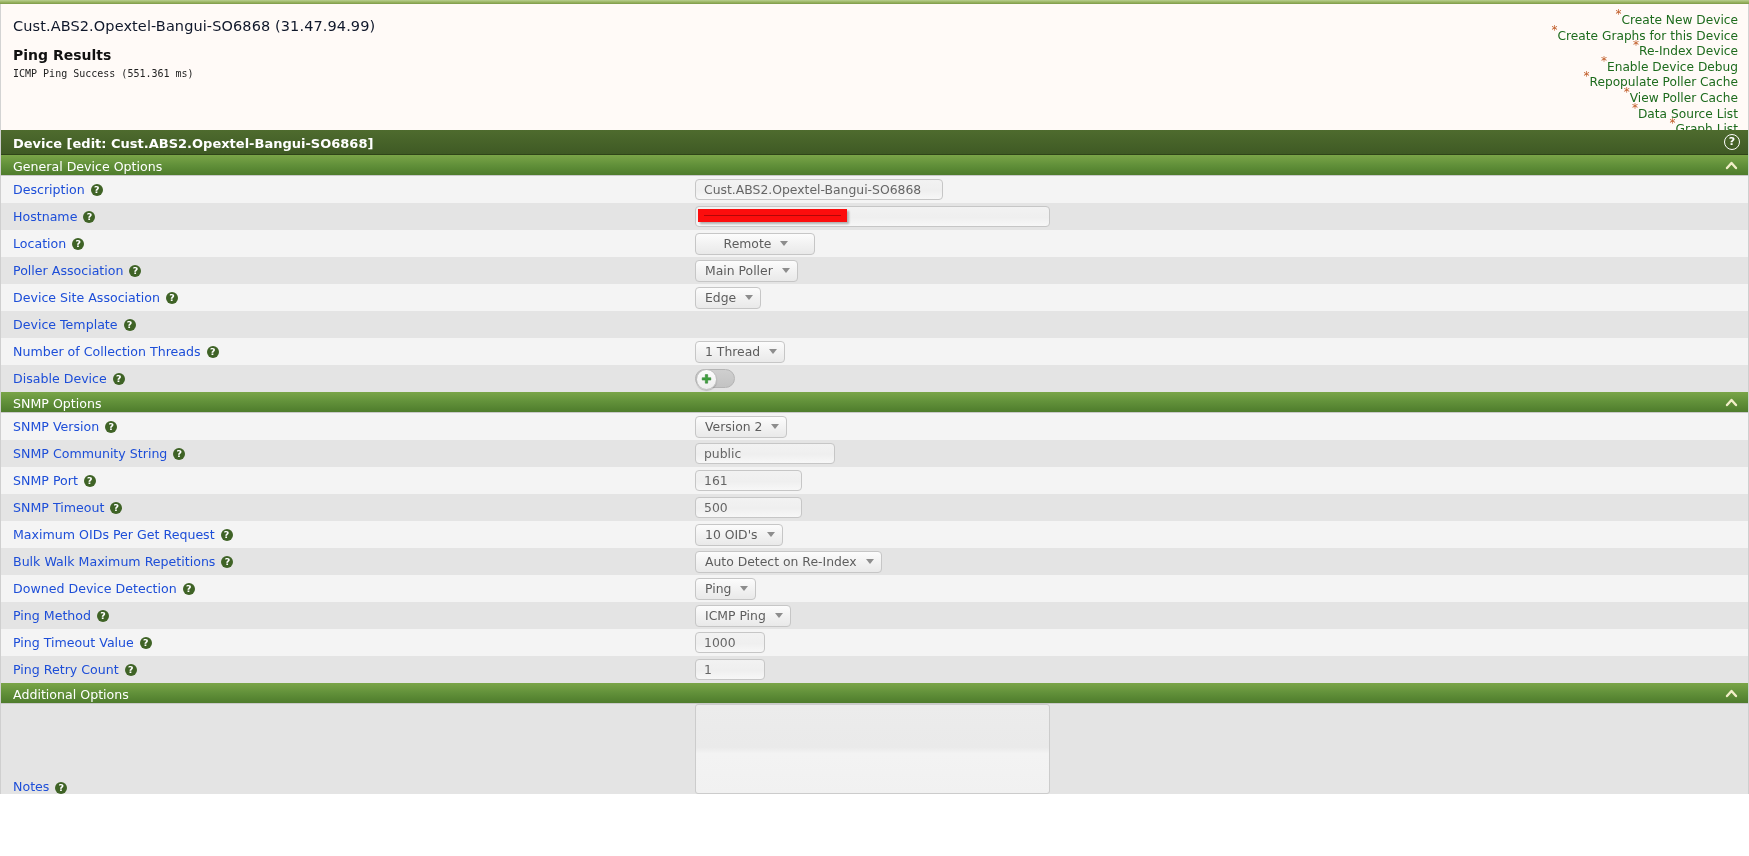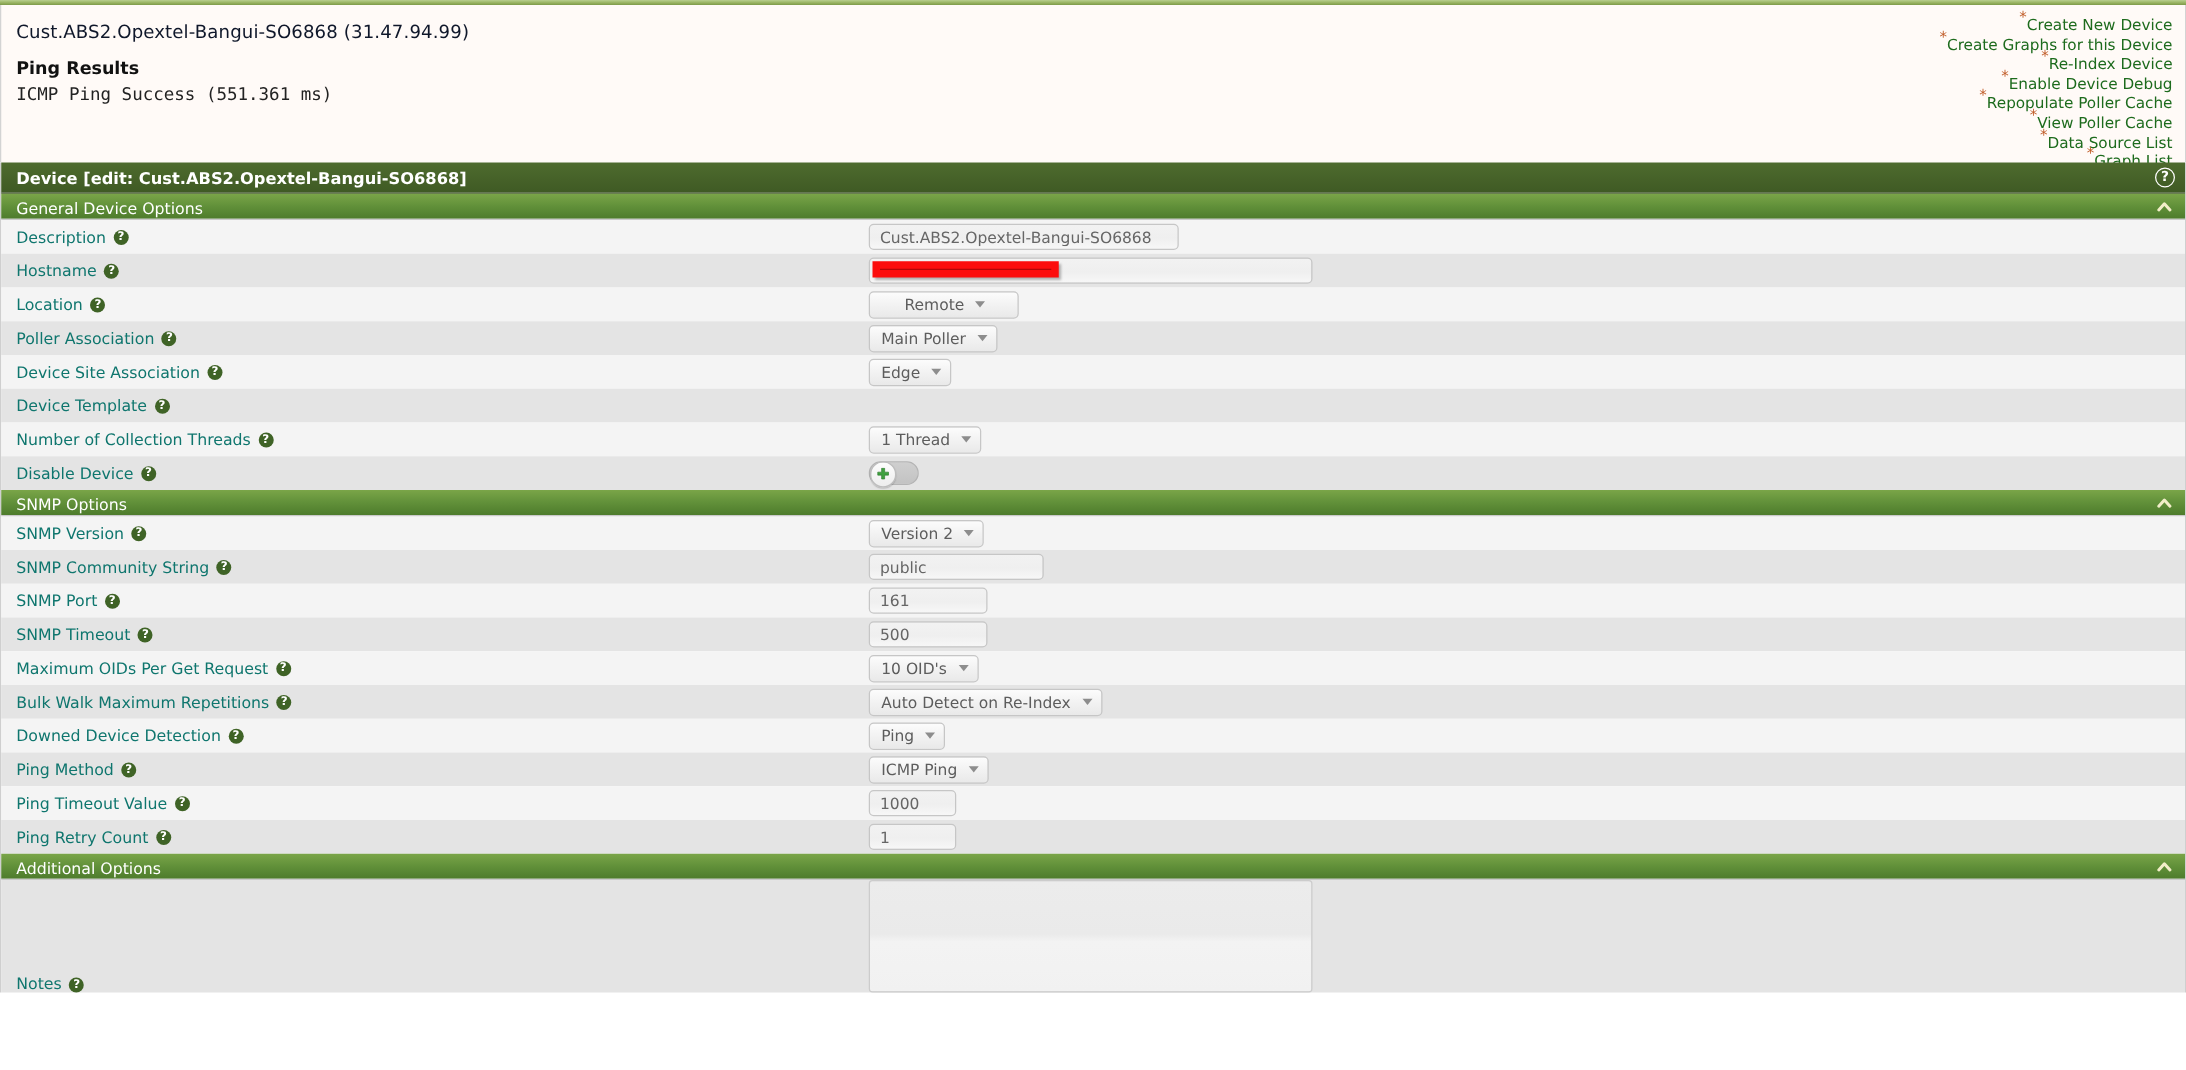--- a/index.html
+++ b/index.html
@@ -29,21 +29,21 @@
   }
   .device-title {
     font-size: 14.5px; color: #0f172a; letter-spacing: .1px;
     margin-bottom: 13px;
   }
   .ping-heading {
     font-size: 14px; font-weight: bold; color: #111; margin-bottom: 5px;
   }
   .ping-result {
     font-family: "DejaVu Sans Mono", "Liberation Mono", monospace;
-    font-size: 14px; color: #222;
+    font-size: 10px; color: #222;
   }
 
   
   .actions {
     position: absolute; top: 8px; right: 10px;
     text-align: right; line-height: 13.6px;
   }
   .action-row { white-space: nowrap; display:block; }
   .action-star { color: #c05a26; font-size: 12px; vertical-align: super; line-height:0; }
   .action-link {
@@ -96,21 +96,21 @@
   }
   .row.odd  { background: #f4f4f4; }
   .row.even { background: #e4e4e4; }
   .row-label {
     width: 694px; flex: 0 0 694px;
     padding-left: 12px;
     color: #52622f;
     white-space: nowrap;
     display: flex; align-items: center;
   }
-  .lbl-text { color:#0f766e; }
+  .lbl-text { color:#1d4ed8; }
   .q-icon {
     display:inline-block; margin-left: 6px;
     width: 12px; height: 12px; border-radius: 50%;
     background: #3f6326; color: #ffffff;
     font-size: 9.5px; font-weight: bold;
     line-height: 12px; text-align:center;
     font-family: "DejaVu Sans", sans-serif;
     cursor: pointer;
   }
   .row-field { flex: 1 1 auto; display:flex; align-items:center; }
@@ -123,21 +123,21 @@
     height: 21px;
     padding: 0 8px;
     font-size: 12.4px;
     color: #666666;
     font-family: "DejaVu Sans", "Liberation Sans", sans-serif;
     outline: none;
   }
   .txt.w-desc { width: 248px; }
   .txt.w-host { width: 355px; position: relative; }
   .txt.w-comm { width: 140px; }
-  .txt.w-port { width: 95px; }
+  .txt.w-port { width: 107px; }
   .txt.w-ping { width: 70px; }
 
   .host-wrap { position: relative; display:inline-block; }
   .redaction {
     position: absolute; left: 3px; top: 3px;
     width: 149px; height: 13px;
     background: #fc0d0d;
     box-shadow: 2px 2px 2px rgba(0,0,0,.28);
   }
   .redaction::after {

